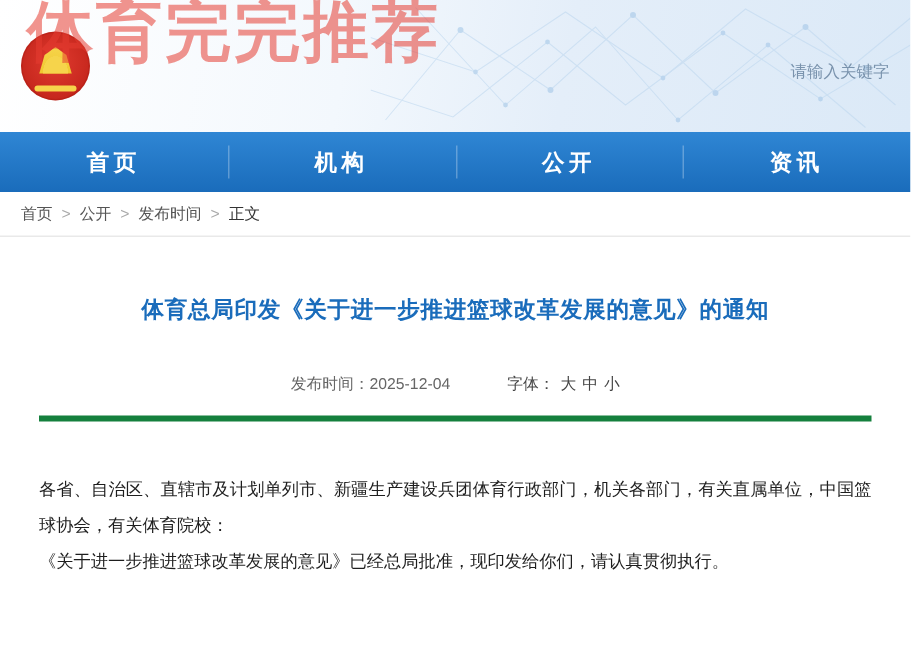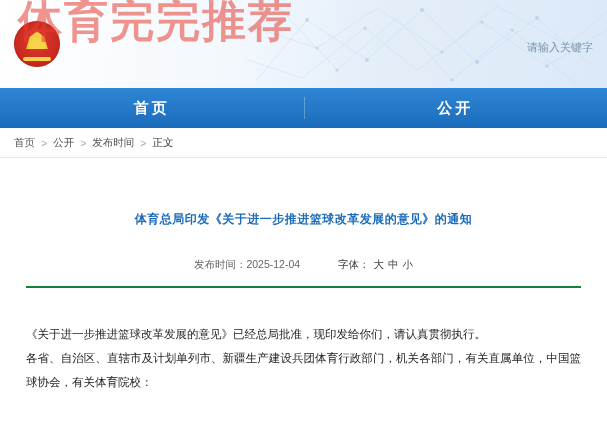--- a/index.html
+++ b/index.html
@@ -145,36 +145,36 @@
   .breadcrumb .current { color: #333; }
 
   
   .article {
     padding: 0 26px;
     background: #fff;
   }
   .doc-title {
     text-align: center;
     color: #1a6cbb;
-    font-size: 12px;
+    font-size: 15px;
     font-weight: bold;
     line-height: 1.5;
-    margin-top: 52px;
+    margin-top: 38px;
     letter-spacing: .5px;
   }
   .meta {
     display: flex;
     justify-content: center;
     align-items: center;
     gap: 38px;
     margin-top: 30px;
     font-size: 10.5px;
     color: #666;
     padding-bottom: 14px;
-    border-bottom: 2px solid #15803d;
+    border-bottom: 4px solid #15803d;
   }
   .meta .fontsize-group span { margin-left: 4px; cursor: pointer; color: #444; margin-top: 16px; }
   .meta .fontsize-group span:first-child { margin-left: 6px; }
 
   .body-text {
     margin-top: 34px;
     font-size: 11.5px;
     color: #1e1e1e;
     line-height: 2.1;
     text-align: justify;
@@ -215,21 +215,23 @@
     <div class="emblem"></div>
   </div>
 
   <div class="search-hint">请输入关键字</div>
 </div>
 
 <div class="watermark">体育完完推荐</div>
 
 <div class="nav">
   <div class="nav-item">首页</div>
+  <div class="nav-item">机构</div>
   <div class="nav-item">公开</div>
+  <div class="nav-item">资讯</div>
 </div>
 
 <div class="breadcrumb">
   <a>首页</a>
   <span class="sep">&gt;</span>
   <a>公开</a>
   <span class="sep">&gt;</span>
   <a>发布时间</a>
   <span class="sep">&gt;</span>
   <span class="current">正文</span>
@@ -241,16 +243,16 @@
   <div class="meta">
     <div>
       <span>发布时间：</span><span>2025-12-04</span>
     </div>
     <div class="fontsize-group">
       <span style="margin-left:0">字体：</span><span>大</span><span>中</span><span>小</span>
     </div>
   </div>
 
   <div class="body-text">
+    <p class="indent">各省、自治区、直辖市及计划单列市、新疆生产建设兵团体育行政部门，机关各部门，有关直属单位，中国篮球协会，有关体育院校：</p>
     <p class="indent">《关于进一步推进篮球改革发展的意见》已经总局批准，现印发给你们，请认真贯彻执行。</p>
-    <p class="indent">各省、自治区、直辖市及计划单列市、新疆生产建设兵团体育行政部门，机关各部门，有关直属单位，中国篮球协会，有关体育院校：</p>
   </div>
 </div>
 
 </body></html>

